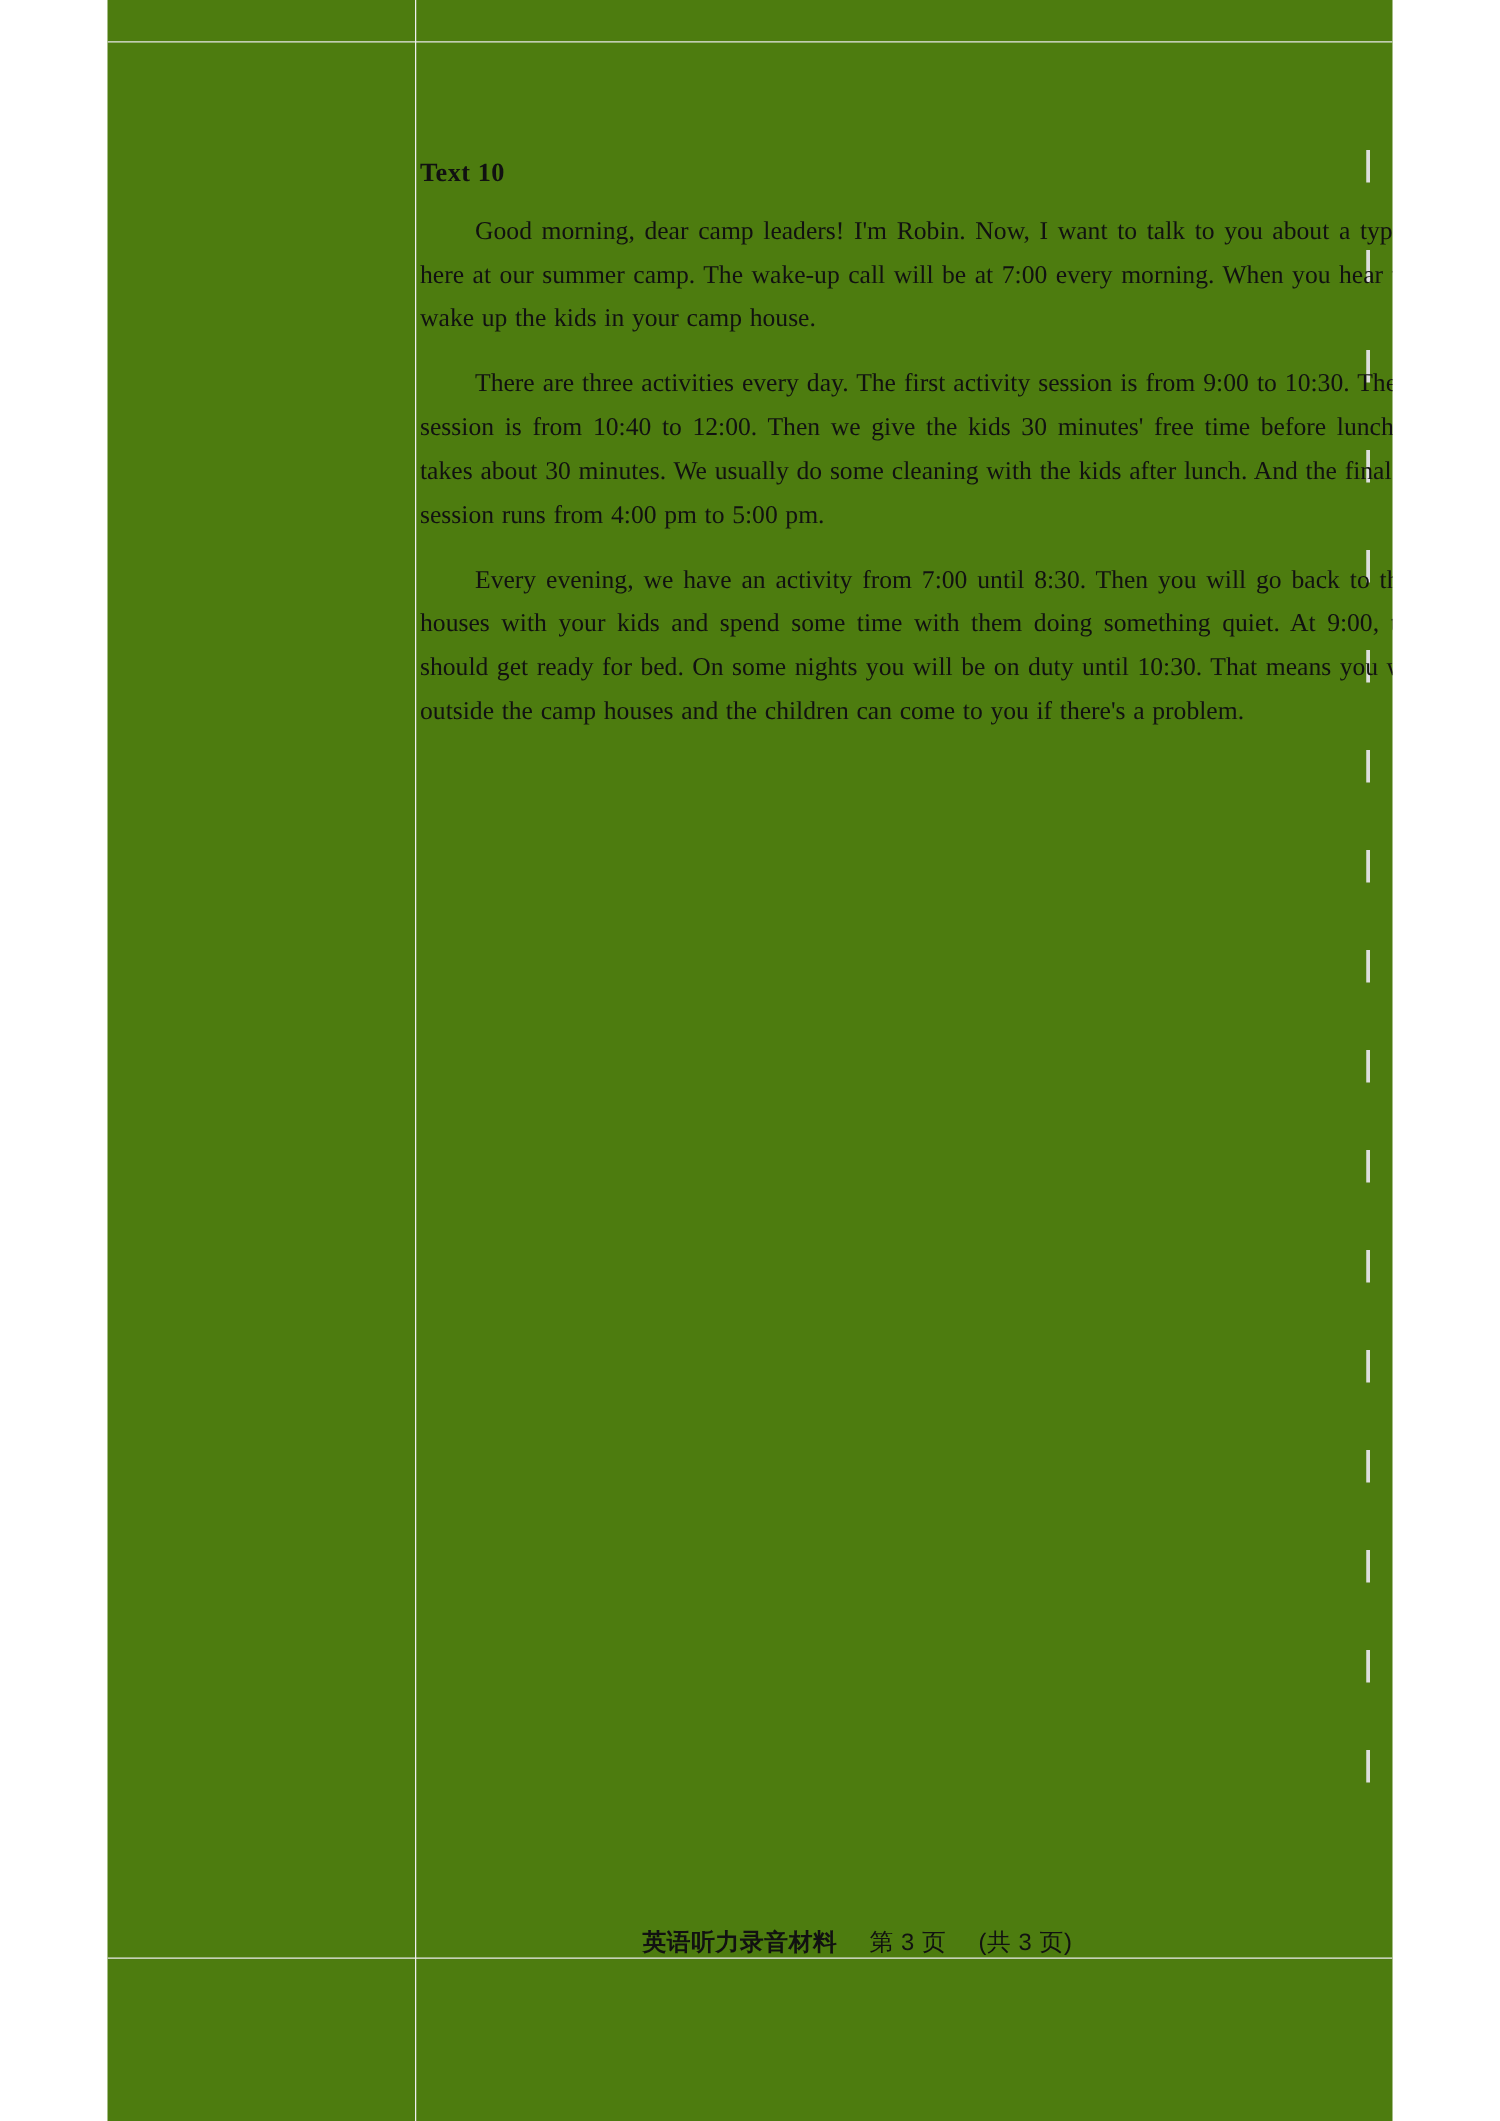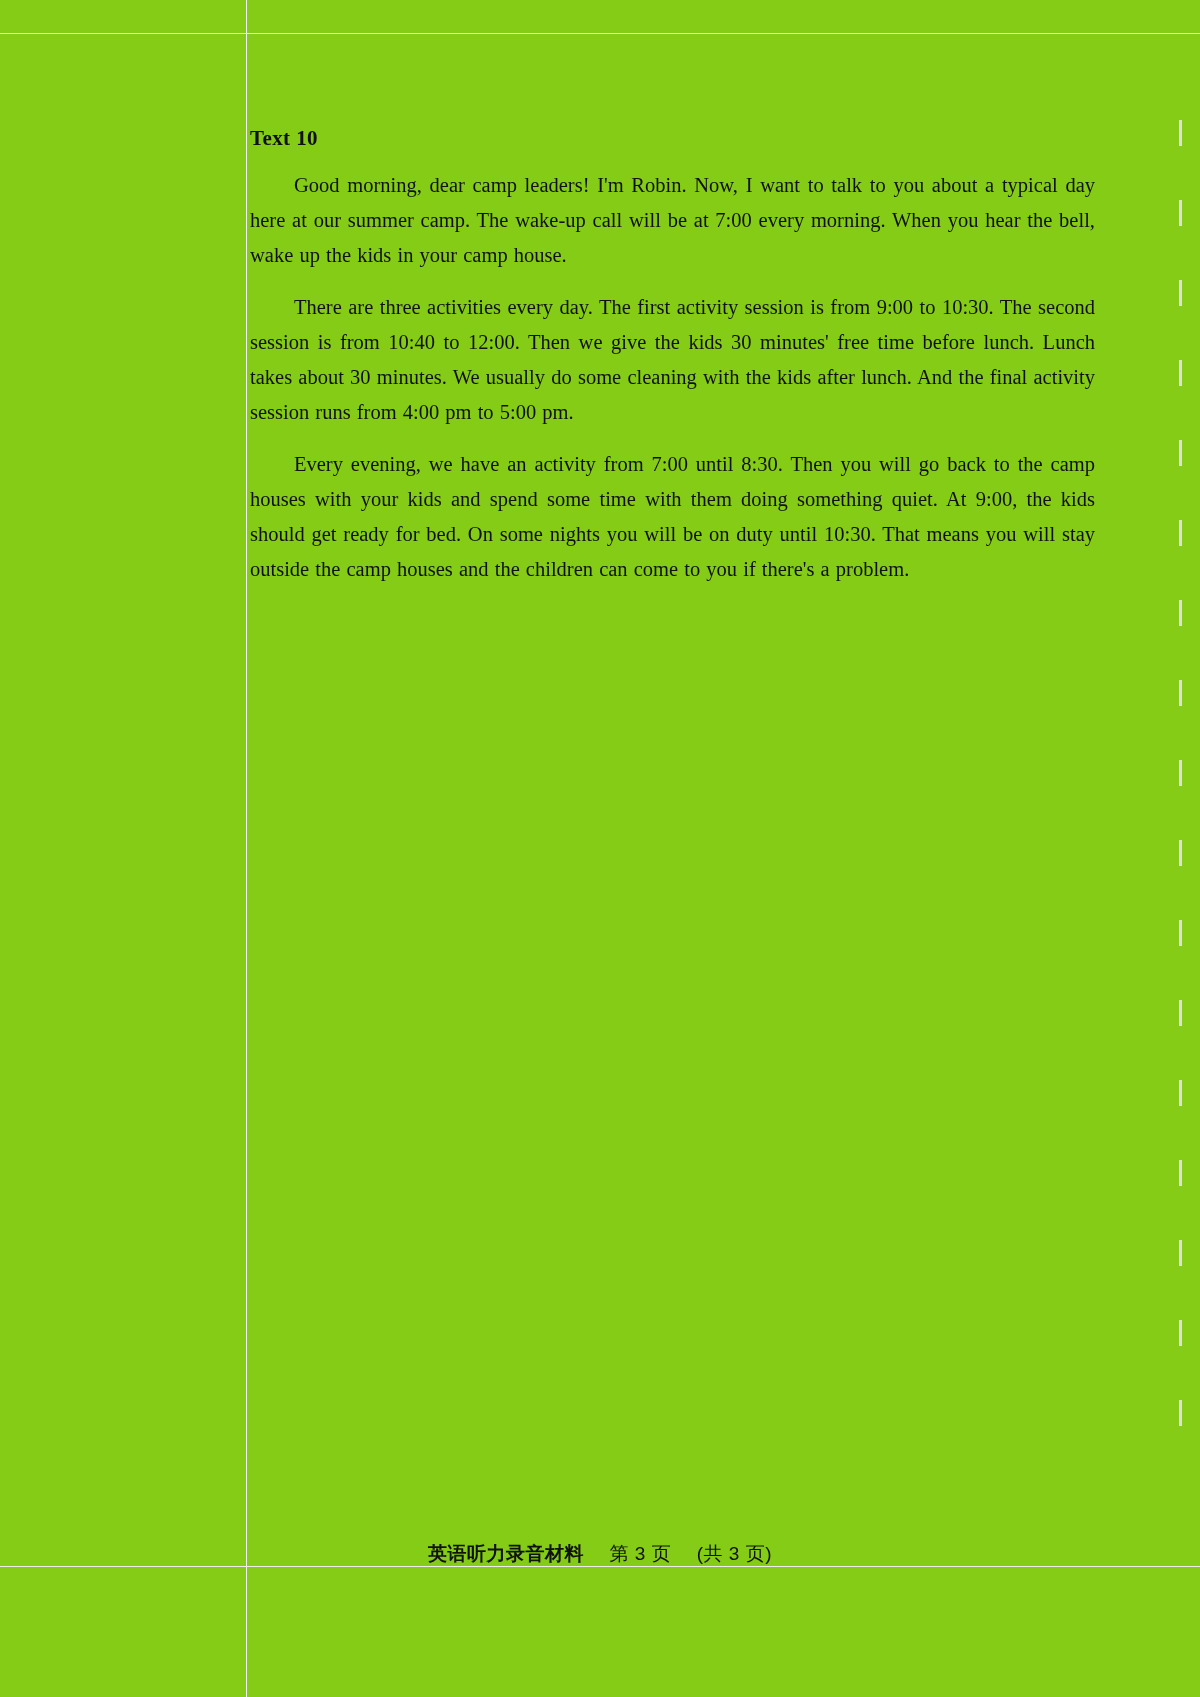--- a/index.html
+++ b/index.html
@@ -2,24 +2,24 @@
 <html><head>
 <meta charset="utf-8">
 <style>
   html, body {
     margin: 0;
     padding: 0;
     background: #ffffff;
   }
   .page {
     position: relative;
-    width: 1200px;
+    width: 1028px;
     height: 1697px;
     margin: 0 auto;
-    background: #84cc16;
+    background: #4d7c0f;
     overflow: hidden;
     font-family: "Liberation Serif", serif;
     color: #111111;
   }
   
   .edge-marks {
     position: absolute;
     top: 0;
     right: 18px;
     width: 4px;

